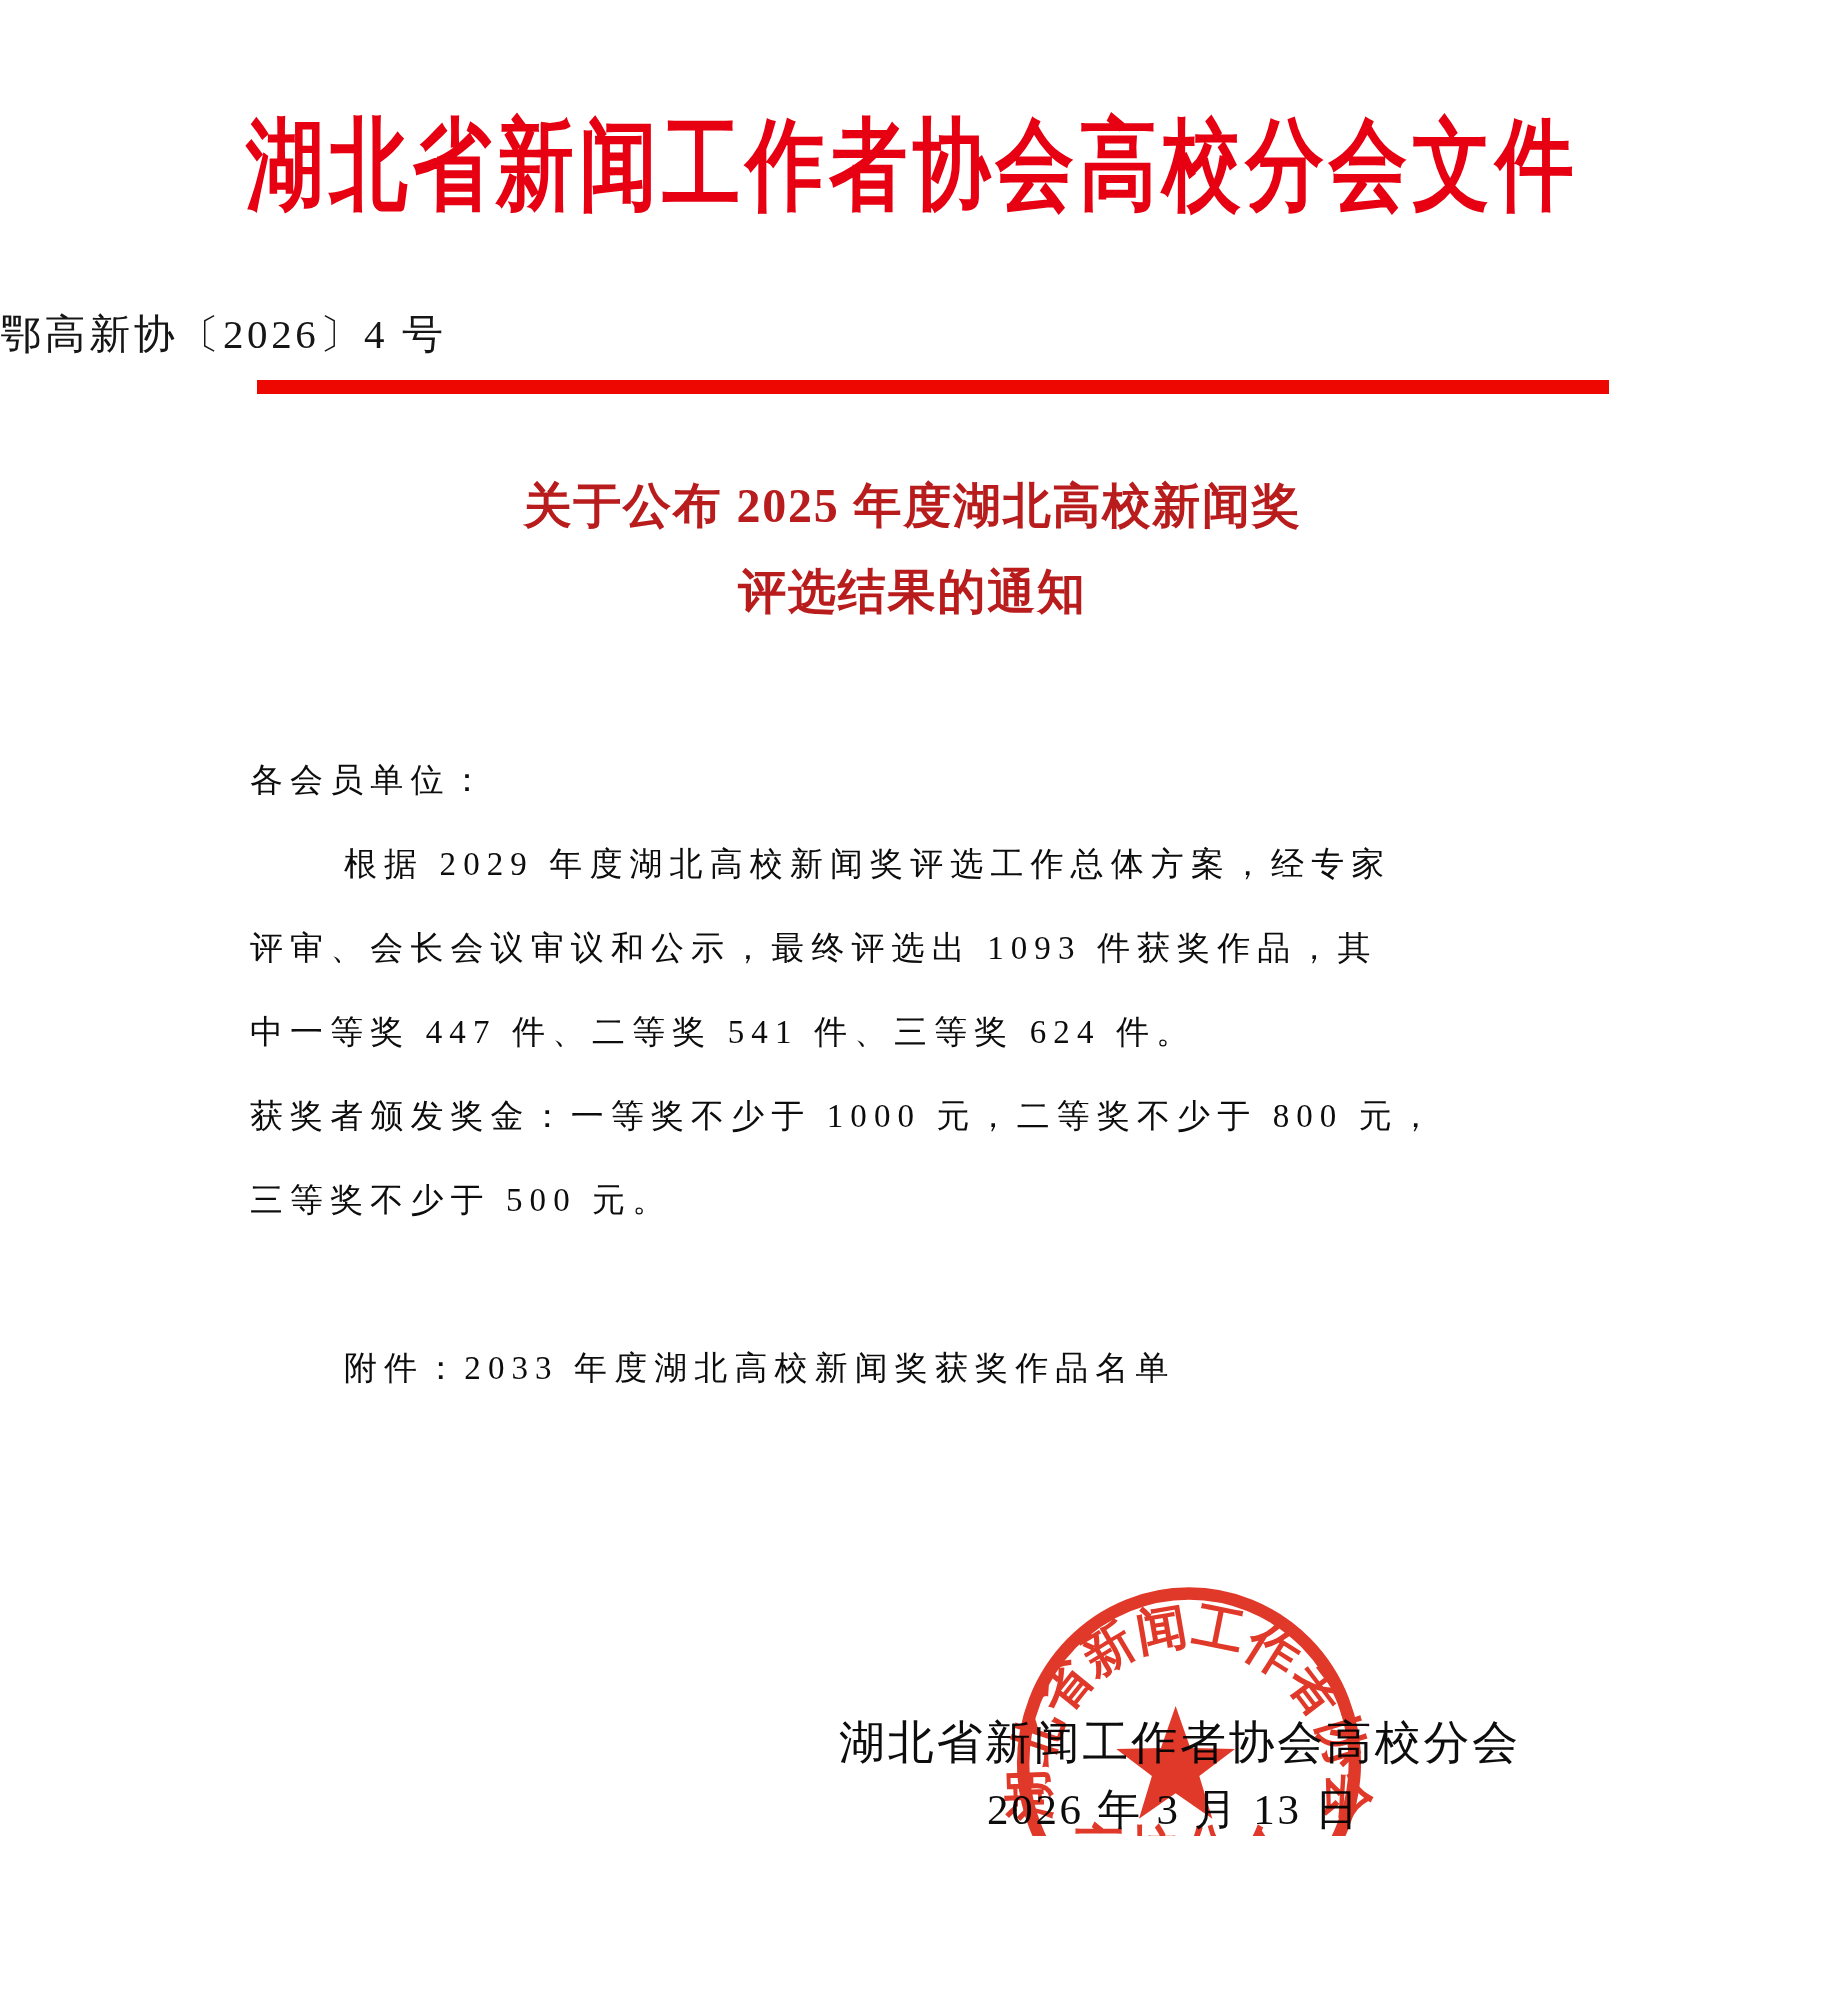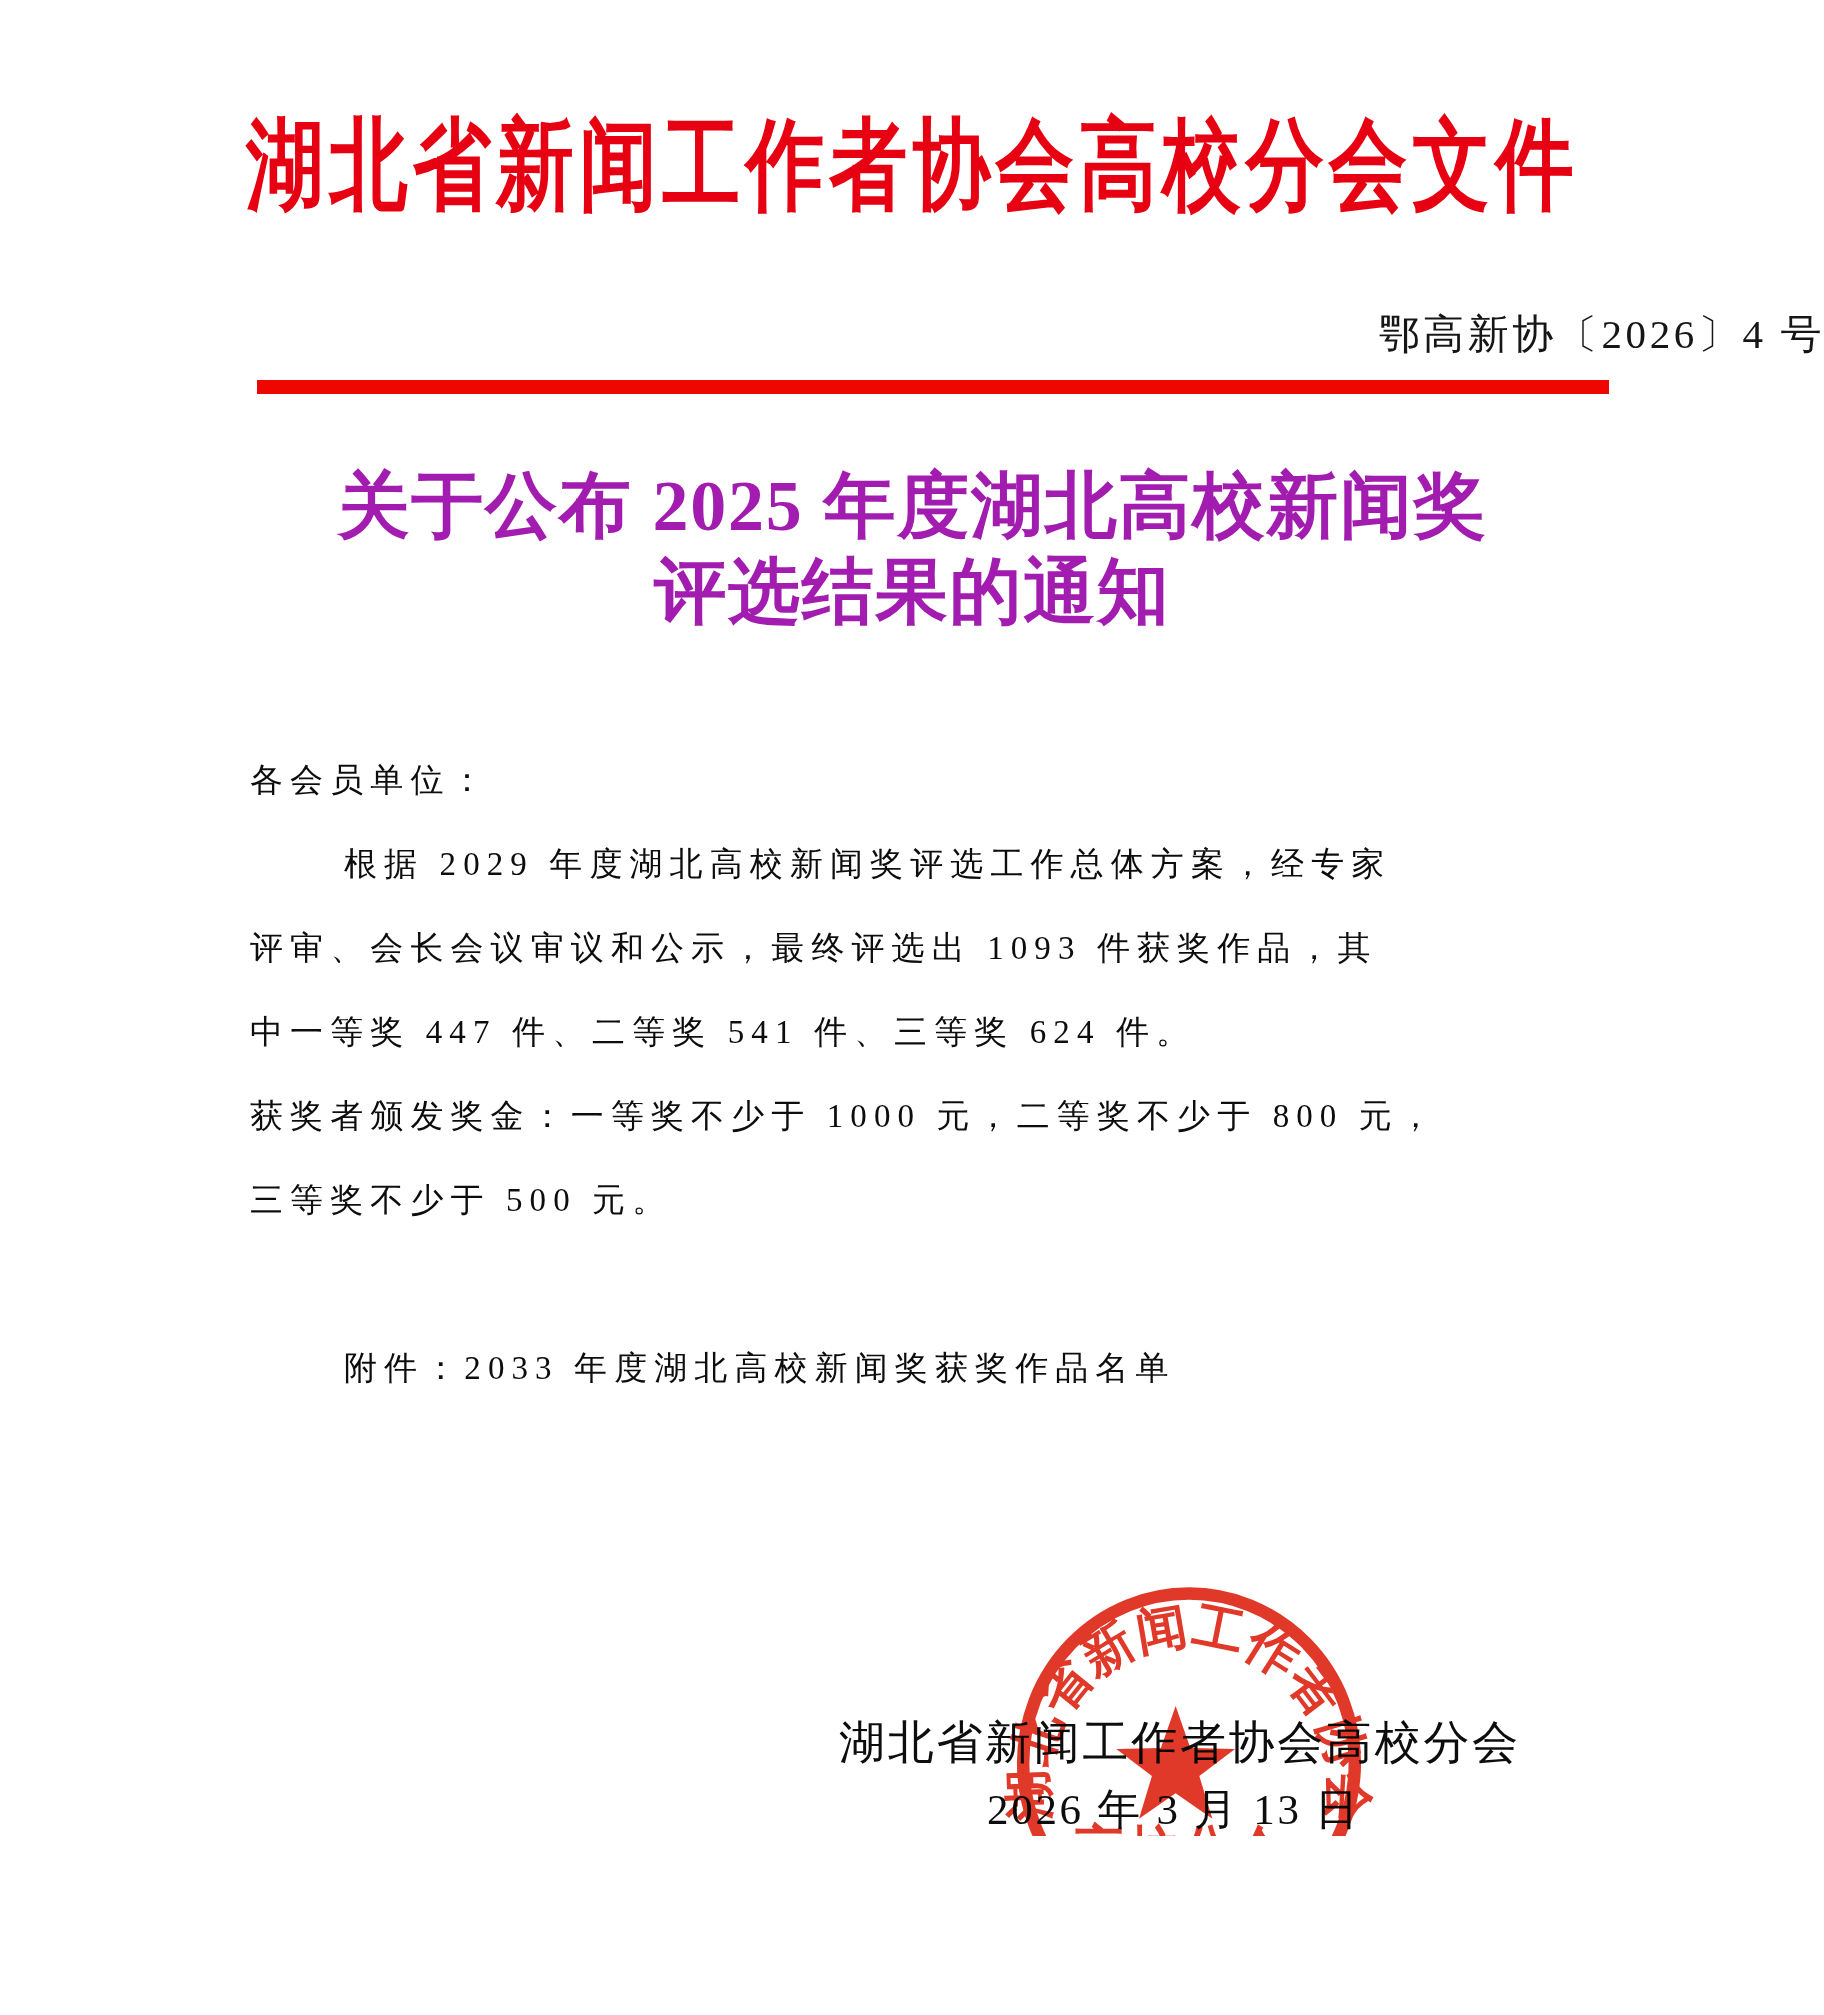--- a/index.html
+++ b/index.html
@@ -24,37 +24,37 @@
     text-align:center;
     color:var(--header-red);
     font-size:78px;font-weight:bold;
     letter-spacing:5.3px;
     transform:scaleY(1.28);
     transform-origin:center;
     white-space:nowrap;
   }
   .doc-number{
     position:absolute;top:307px;left:0;right:0;
-    text-align:right;
+    text-align:left;
     font-size:41px;letter-spacing:3.6px;
     color:#161616;
     white-space:nowrap;
   }
   .red-line{
     position:absolute;left:257px;top:380px;
     width:1352px;height:14.3px;
     background:var(--line-red);
   }
   .doc-title{
     position:absolute;top:463px;left:0;right:0;
     text-align:center;
-    font-size:72px;font-weight:bold;
+    font-size:48px;font-weight:bold;
     line-height:86px;
     letter-spacing:1.8px;
-    color:#a21caf;
+    color:#b91c1c;
     white-space:nowrap;
   }
   .body-text{
     position:absolute;left:250px;top:738px;
     width:1363px;
     font-size:33px;line-height:84px;
     letter-spacing:7.1px;
     color:var(--text-black);
     white-space:nowrap;
   }

